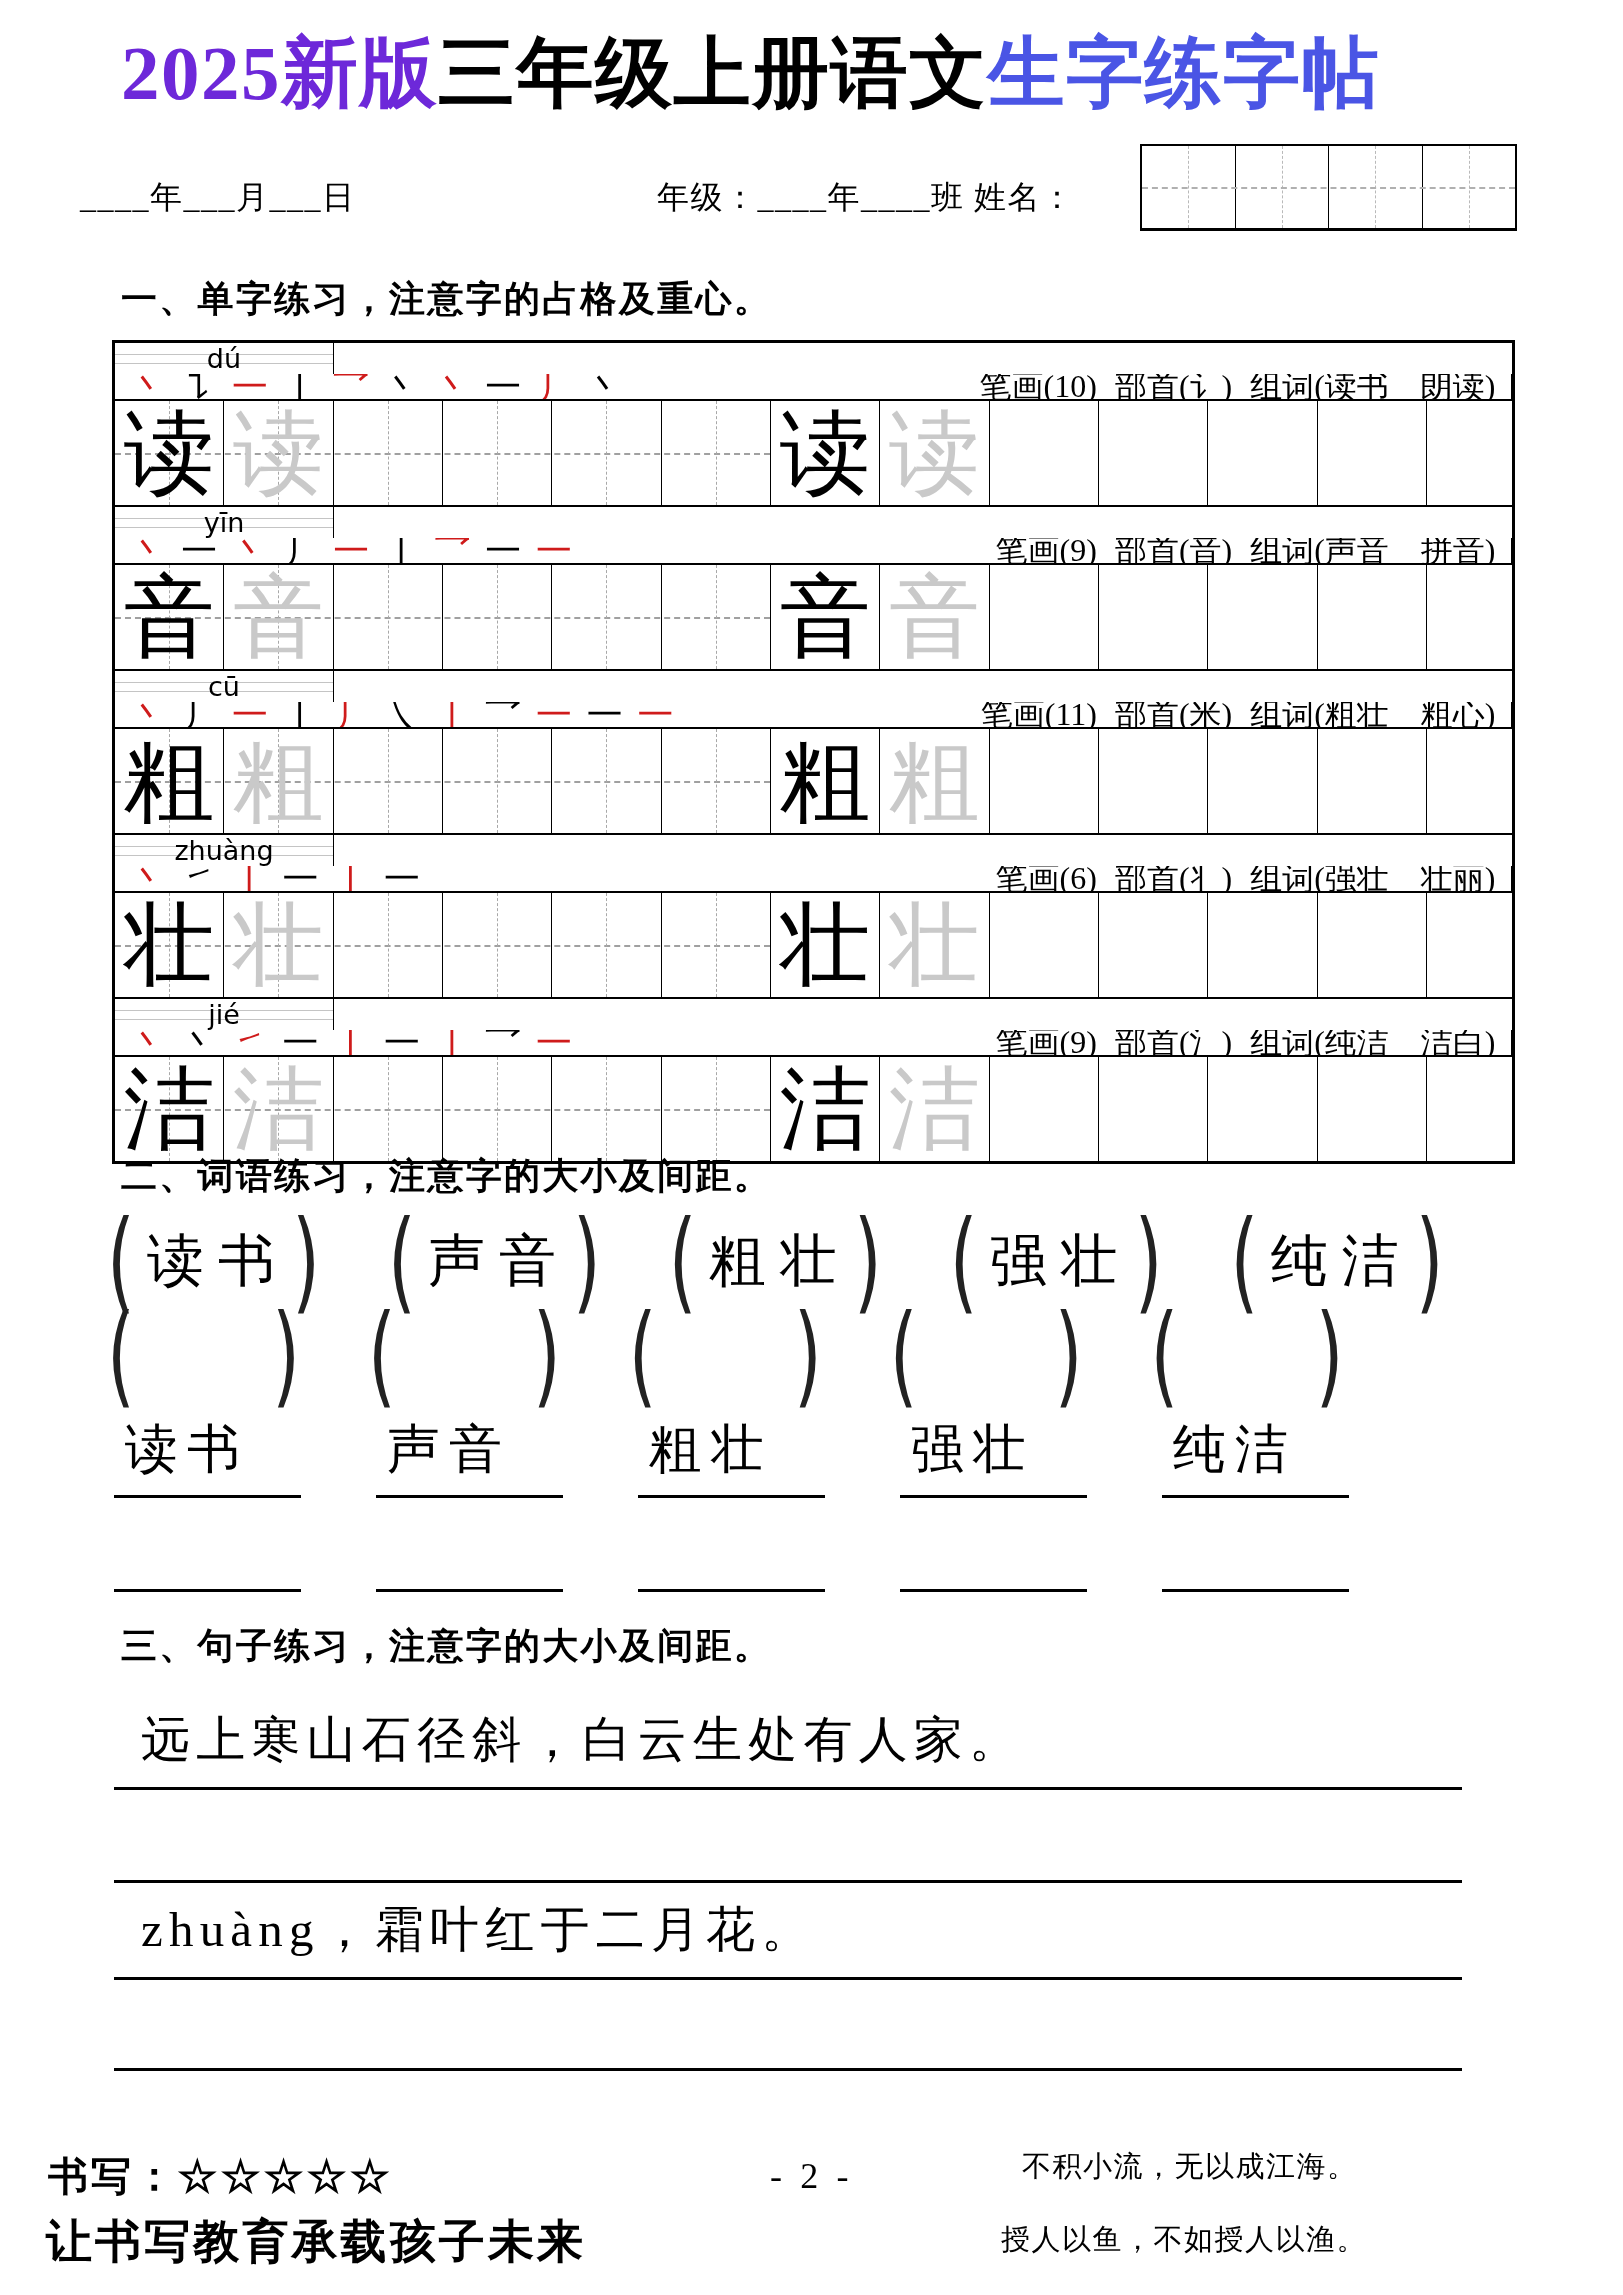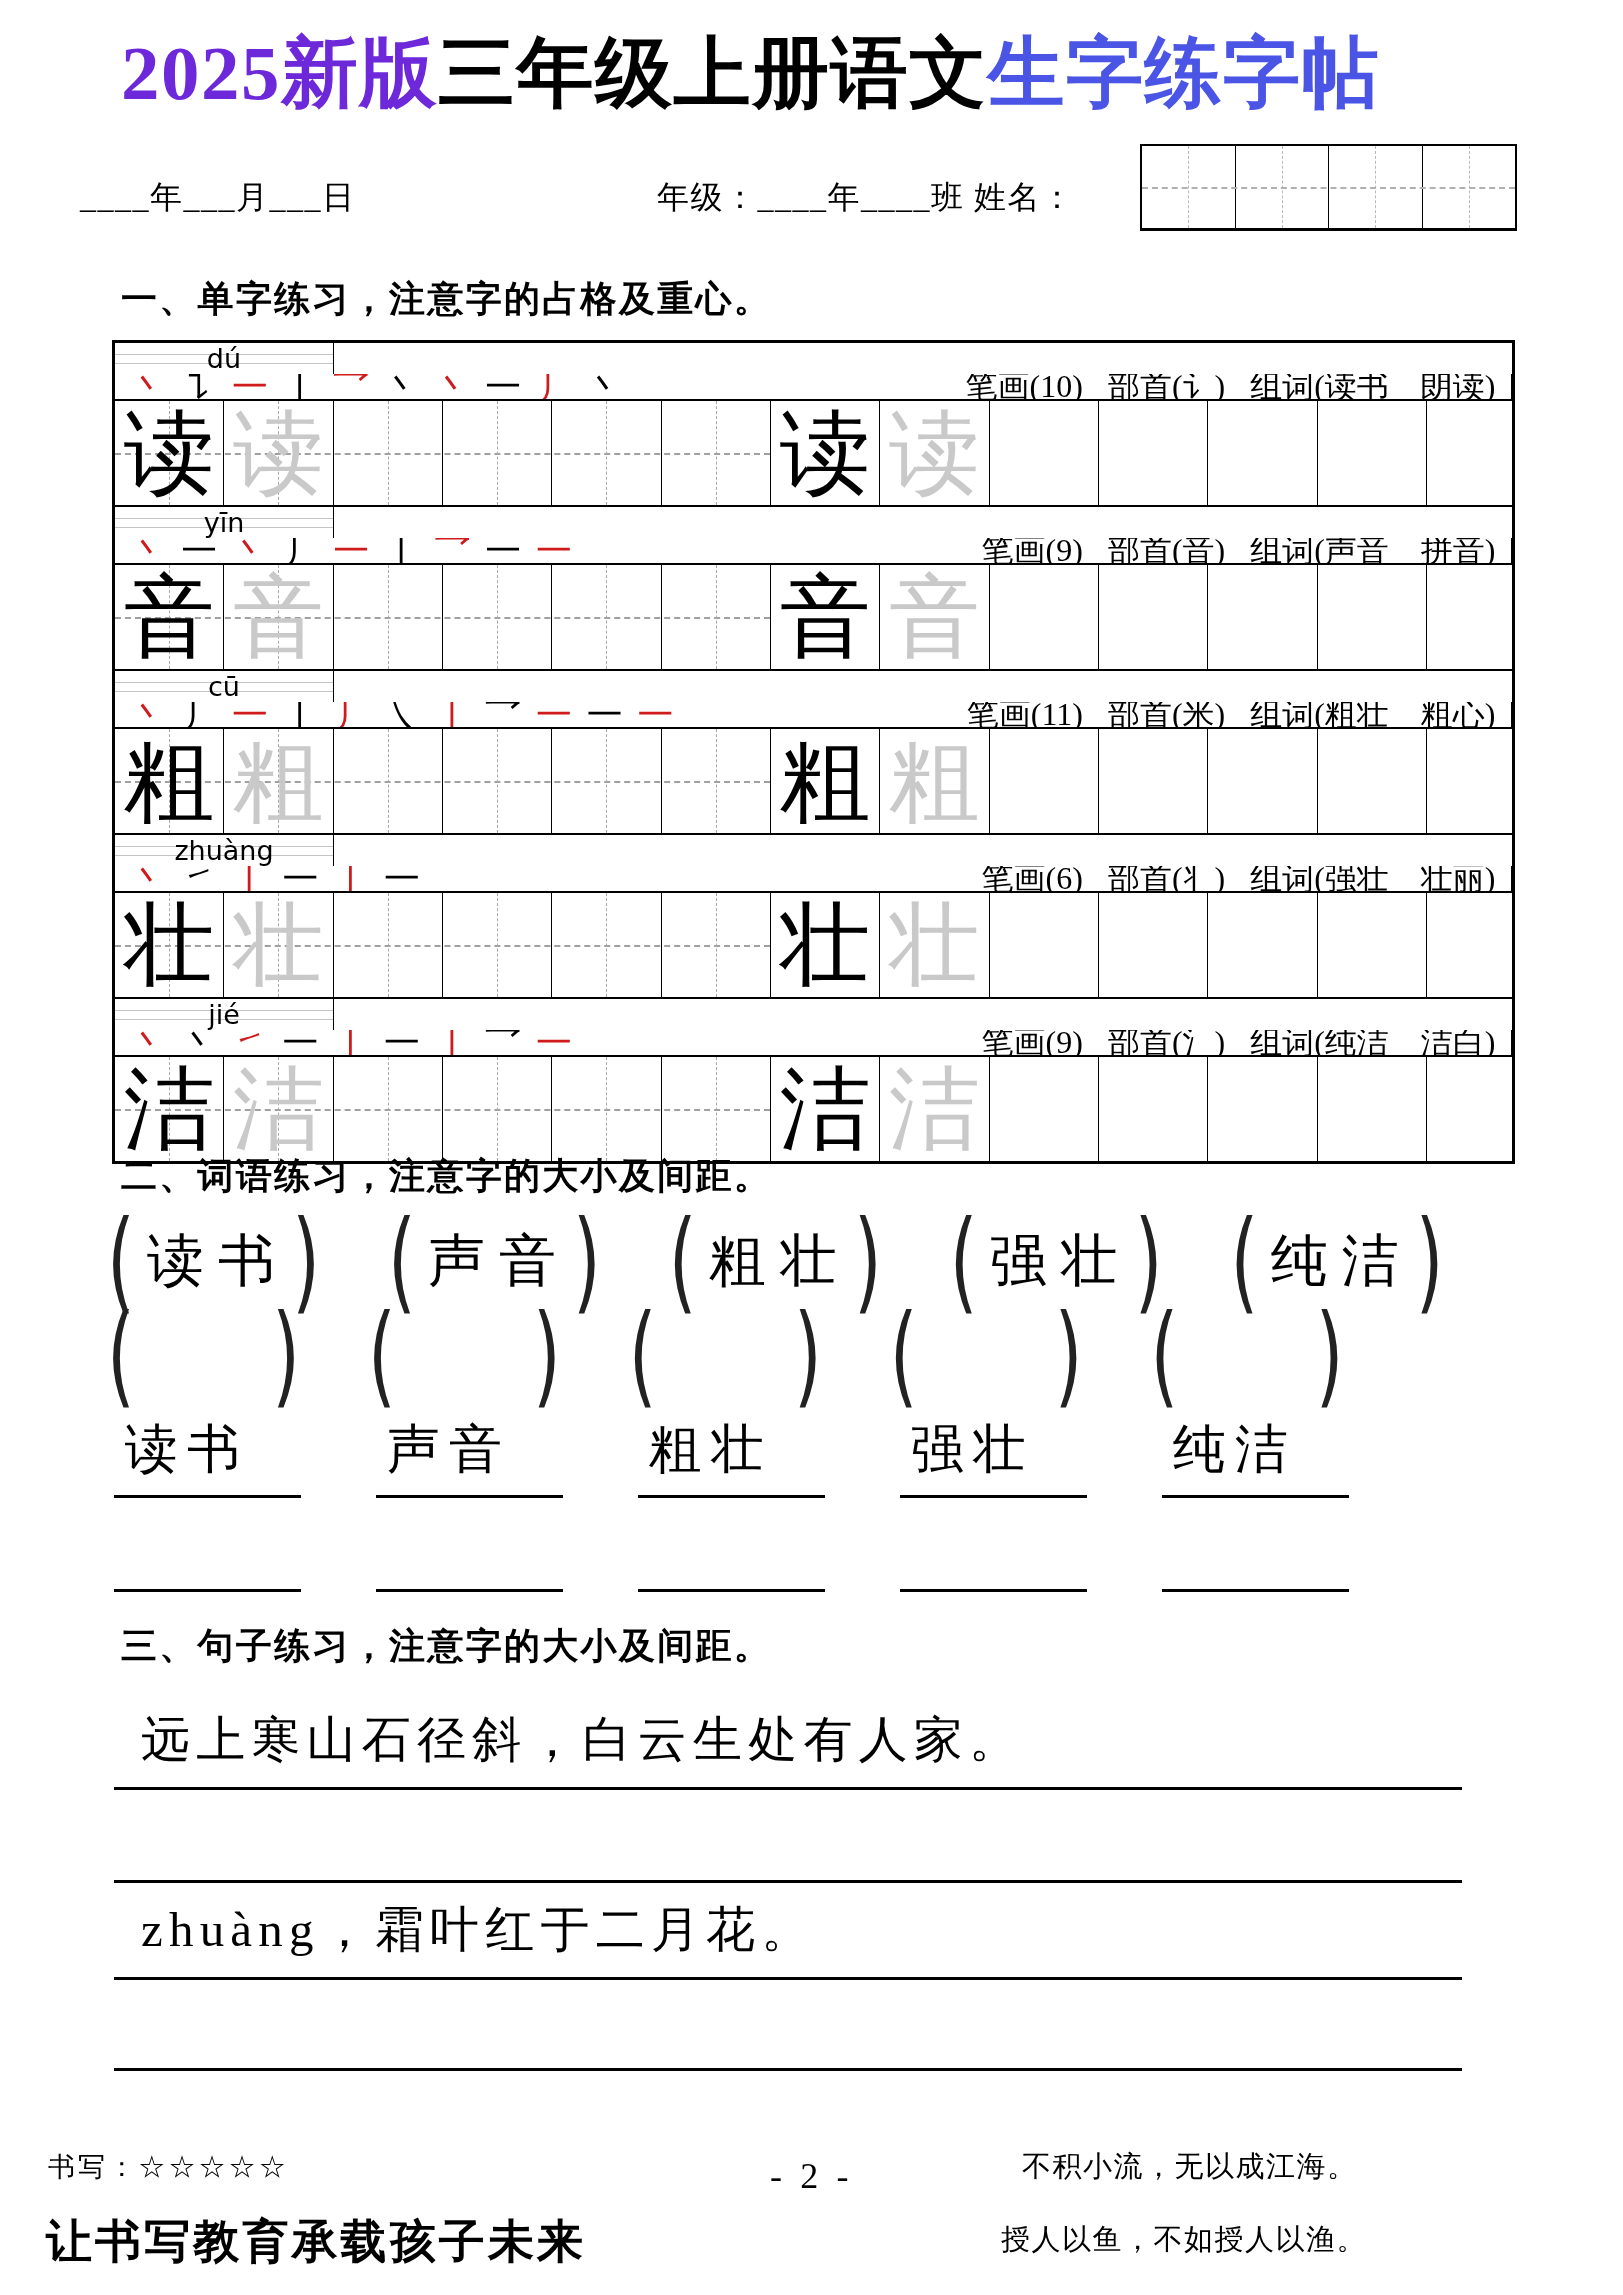--- a/index.html
+++ b/index.html
@@ -35,21 +35,21 @@
            align-items:center;justify-content:center;box-sizing:border-box;}
   .py-cell::before{content:'';position:absolute;left:0;right:0;top:34%;border-top:1.5px solid #c4c4c4;}
   .py-cell::after{content:'';position:absolute;left:0;right:0;top:66%;border-top:1.5px solid #c4c4c4;}
   .pinyin{position:relative;z-index:1;font-family:"DejaVu Sans","Liberation Sans",sans-serif;
           font-size:27px;background:transparent;}
   .stroke-cell{flex:1;display:flex;align-items:center;border-right:1.5px solid #000;
                padding:0 15.5px;box-sizing:border-box;overflow:hidden;}
   .strokes{display:flex;gap:14.7px;font-size:36px;line-height:1;}
   .stroke{display:inline-block;}
   .stroke:nth-child(odd){color:#cf1b1b;}
-  .hinfo{margin-left:auto;display:flex;gap:25px;font-size:32px;white-space:nowrap;align-items:center;}
+  .hinfo{margin-left:auto;display:flex;gap:18px;font-size:32px;white-space:nowrap;align-items:center;}
   .corner-cell{width:85px;box-sizing:border-box;}
 
   .trow-prac{display:flex;height:104px;border-bottom:2.3px solid #000;position:relative;}
   .rowgroup:last-child .trow-prac{border-bottom:none;}
   .p-cell{flex:1;border-right:1.5px solid #000;position:relative;display:flex;
           align-items:center;justify-content:center;box-sizing:border-box;}
   .p-cell.narrow{flex:0 0 85px;border-right:none;}
   .p-cell.guided::after{content:'';position:absolute;left:50%;top:0;bottom:0;
           border-left:1.5px dashed #a8a8a8;}
   .hguide{position:absolute;top:50%;left:0;width:655px;border-top:2.3px dashed #a0a0a0;z-index:0;}
@@ -69,21 +69,21 @@
   .wline-row{position:absolute;left:114px;display:flex;gap:75px;}
   .witem{width:187px;border-bottom:3.1px solid #000;font-size:53px;letter-spacing:9.3px;
          padding:0 0 9.3px 10.8px;height:74px;display:flex;align-items:flex-end;box-sizing:border-box;}
   .witem.blank{height:17px;padding:0;}
 
   
   .sentence{position:absolute;left:141px;font-size:49px;letter-spacing:6.2px;white-space:nowrap;}
   .uline{position:absolute;left:114px;width:1348px;border-top:3.1px solid #000;height:0;}
 
   
-  .f-stars{position:absolute;left:48px;top:2149px;font-size:27px;letter-spacing:3.1px;}
+  .f-stars{position:absolute;left:48px;top:2149px;font-size:40px;letter-spacing:3.1px;font-weight:bold;}
   .f-page{position:absolute;left:0;width:1623px;top:2155px;text-align:center;font-size:36px;letter-spacing:4.6px;}
   .f-quote1{position:absolute;left:1022px;top:2147px;font-size:29px;letter-spacing:1.5px;}
   .f-quote2{position:absolute;left:1001px;top:2220px;font-size:29px;letter-spacing:1.5px;}
   .f-slogan{position:absolute;left:46px;top:2201px;font-size:46px;font-weight:bold;letter-spacing:3.1px;margin-top:10px;}
 </style>
 </head>
 <body>
 
 <div class="page">
 

